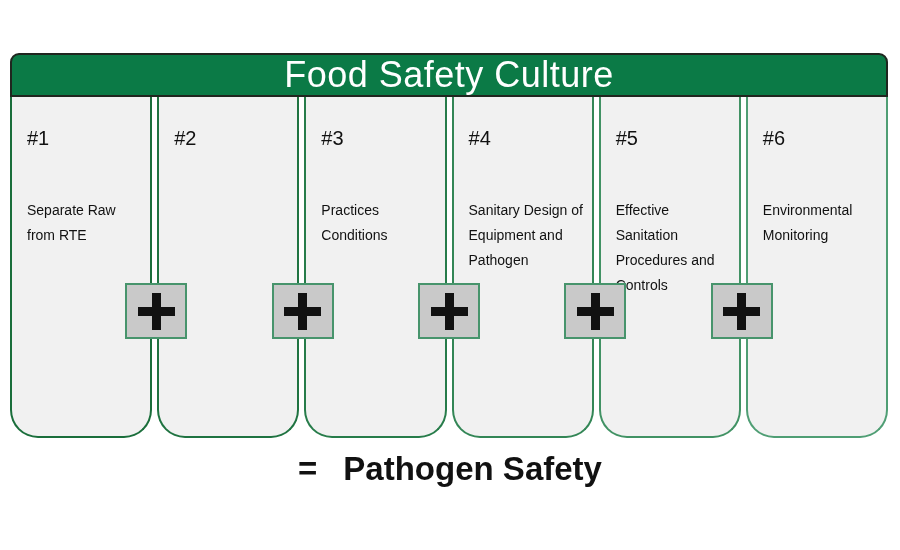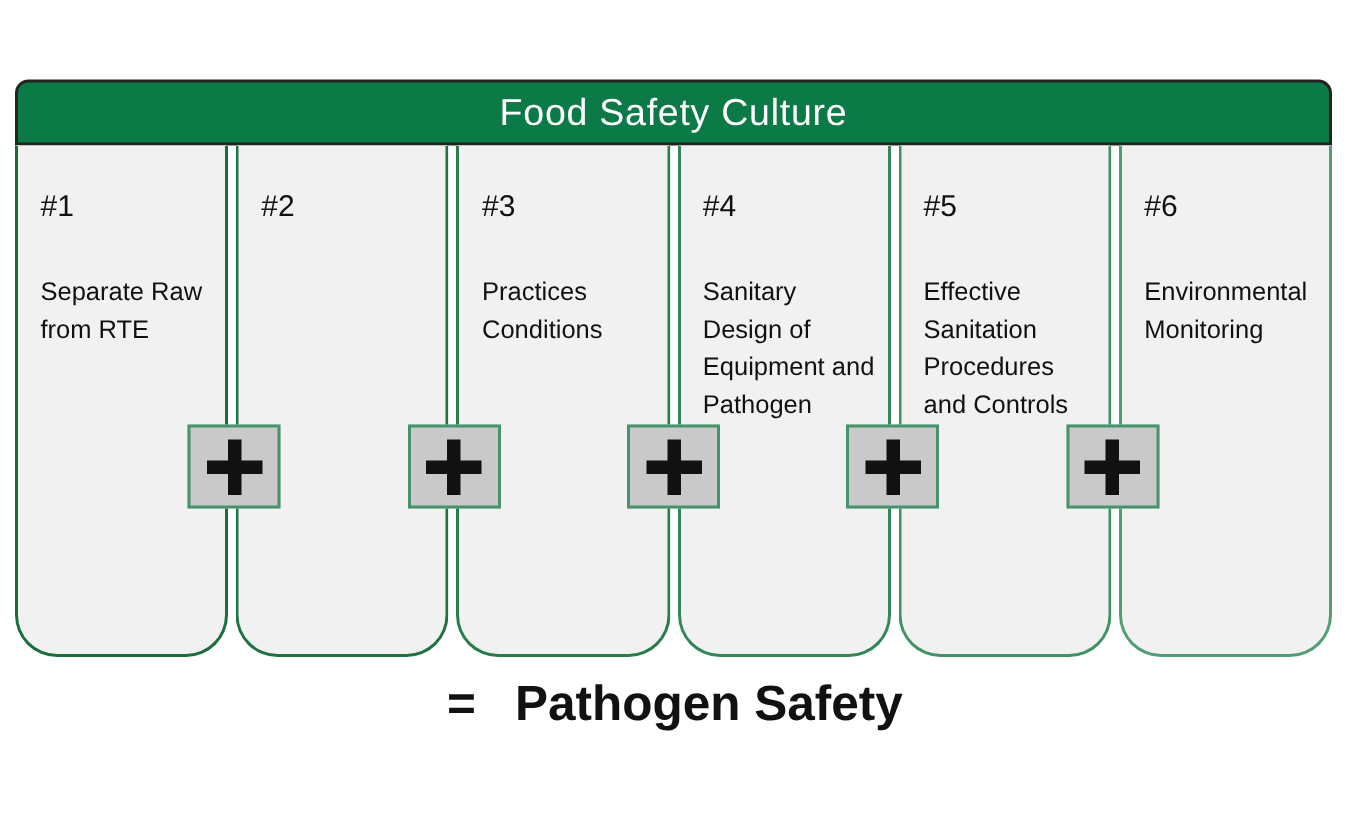--- a/index.html
+++ b/index.html
@@ -24,21 +24,21 @@
   .header {
     height: 40px;
     border: 2px solid #20261f;
     border-radius: 9px 9px 0 0;
     display: flex;
     align-items: center;
     justify-content: center;
   }
   .header-title {
     color: #ffffff;
-    font-size: 25px;
+    font-size: 36px;
     letter-spacing: 0.5px;
   }
   .columns-row {
     display: flex;
     gap: 5px;
     height: 341px;
   }
   .column {
     flex: 1;
     background: #f1f1f1;
@@ -46,22 +46,22 @@
     border-width: 0 2px 2px 2px;
     border-radius: 0 0 28px 28px;
     box-sizing: border-box;
     padding: 30px 4px 0 15px;
     color: #111111;
   }
   .column-number {
     font-size: 20px;
   }
   .column-label {
-    margin-top: 32px;
-    font-size: 17px;
+    margin-top: 48px;
+    font-size: 14px;
     line-height: 25px;
   }
   .plus-box {
     position: absolute;
     top: 230px;
     width: 62px;
     height: 56px;
     box-sizing: border-box;
     border: 2px solid #47946c;
     background: #c9c9c9;

